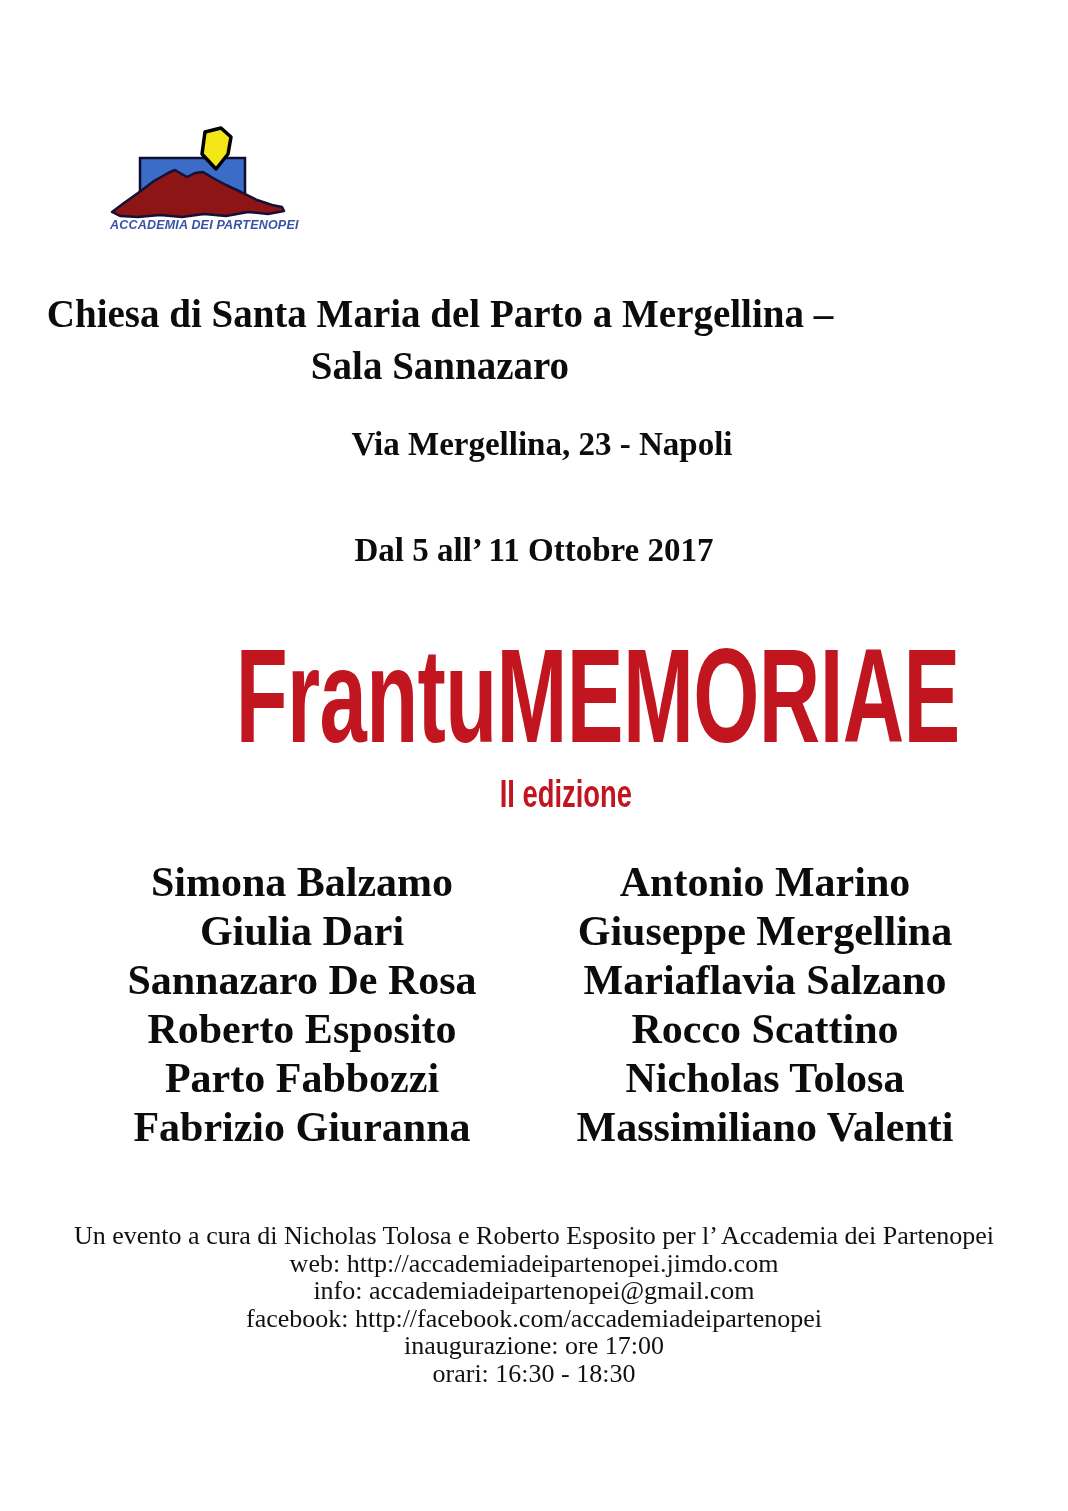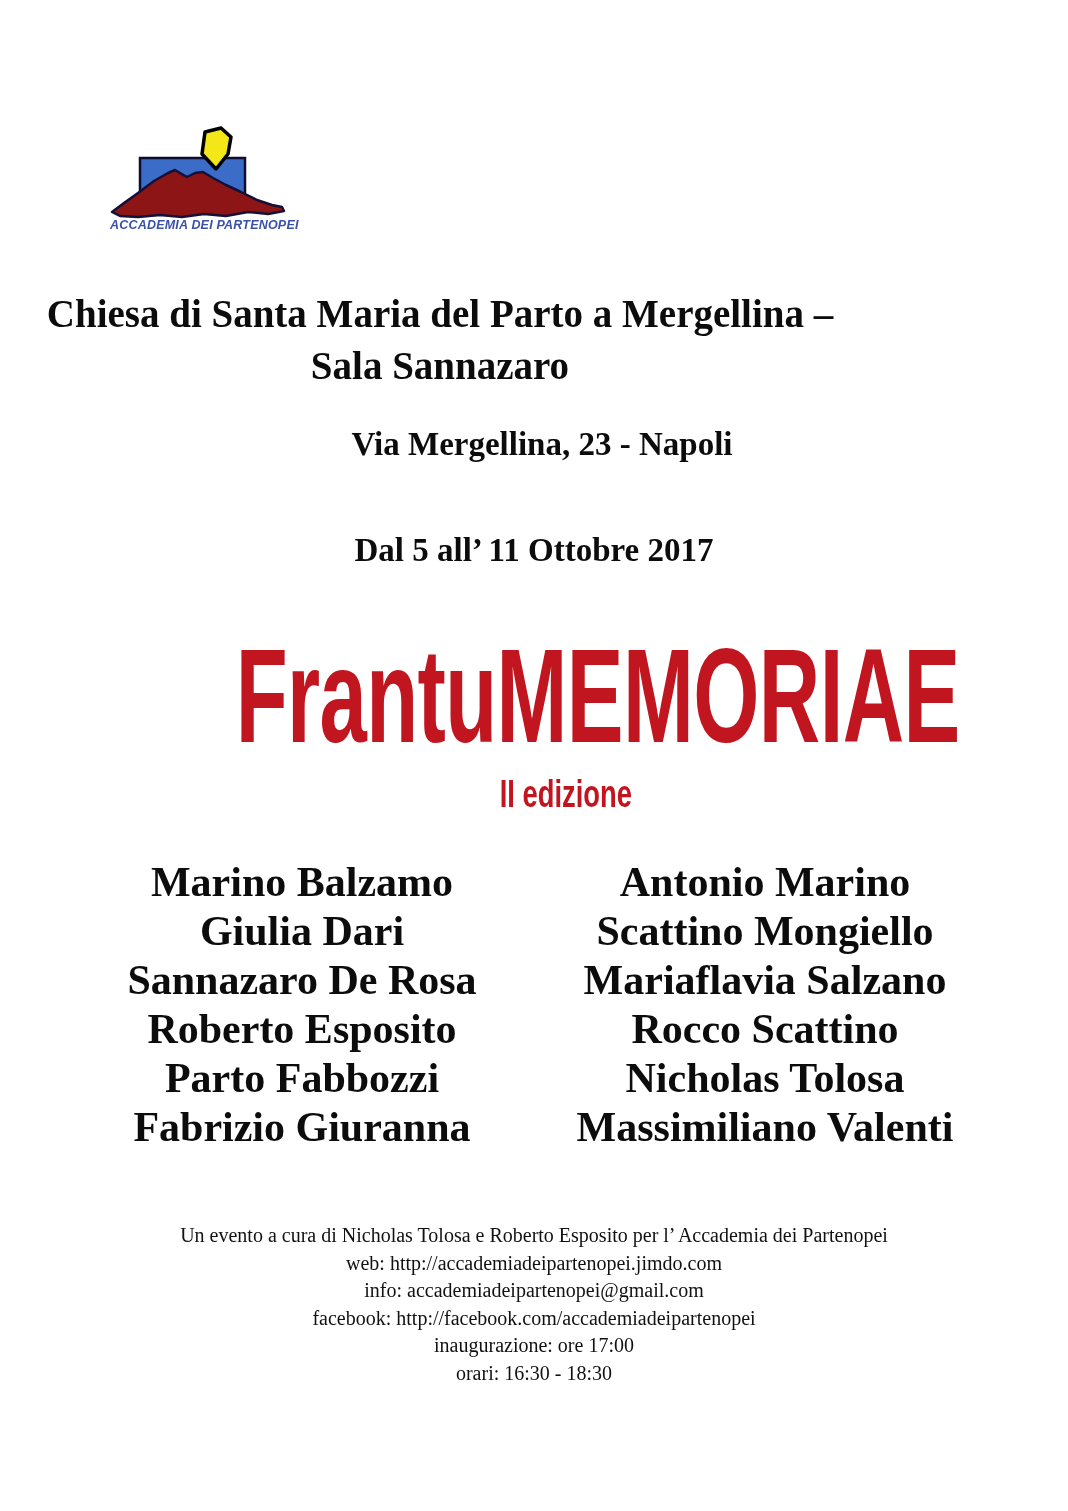--- a/index.html
+++ b/index.html
@@ -69,21 +69,21 @@
   
   .artists { position: absolute; top: 858px; left: 0; width: 1068px; height: 300px; }
   .col { position: absolute; top: 0; width: 424px; text-align: center;
          font-weight: bold; font-size: 42px; line-height: 49px; white-space: nowrap; }
   .col-left  { left: 90px; }
   .col-right { left: 553px; }
 
   
   .footer {
     position: absolute; top: 1222px; left: 0; width: 1068px;
-    text-align: center; font-size: 20px; line-height: 27.5px;
+    text-align: center; font-size: 26px; line-height: 27.5px;
     color: #111111;
   }
 </style>
 </head>
 <body>
 
 <div class="page">
 
   <div class="logo">
     <svg width="182" height="96" viewBox="0 0 182 96" xmlns="http://www.w3.org/2000/svg">
@@ -105,30 +105,30 @@
 
   <div class="event-title">
     <span class="condense">FrantuMEMORIAE</span>
   </div>
   <div class="edition">
     <span class="condense2">II edizione</span>
   </div>
 
   <div class="artists">
     <div class="col col-left">
-      <div class="artist">Marino Balzamo</div>
+      <div class="artist">Simona Balzamo</div>
       <div class="artist">Giulia Dari</div>
       <div class="artist">Sannazaro De Rosa</div>
       <div class="artist">Roberto Esposito</div>
       <div class="artist">Parto Fabbozzi</div>
       <div class="artist">Fabrizio Giuranna</div>
     </div>
     <div class="col col-right">
       <div class="artist">Antonio Marino</div>
-      <div class="artist">Scattino Mongiello</div>
+      <div class="artist">Giuseppe Mergellina</div>
       <div class="artist">Mariaflavia Salzano</div>
       <div class="artist">Rocco Scattino</div>
       <div class="artist">Nicholas Tolosa</div>
       <div class="artist">Massimiliano Valenti</div>
     </div>
   </div>
 
   <div class="footer">
     <div>Un evento a cura di Nicholas Tolosa e Roberto Esposito per l’ Accademia dei Partenopei</div>
     <div>web: http://accademiadeipartenopei.jimdo.com</div>

